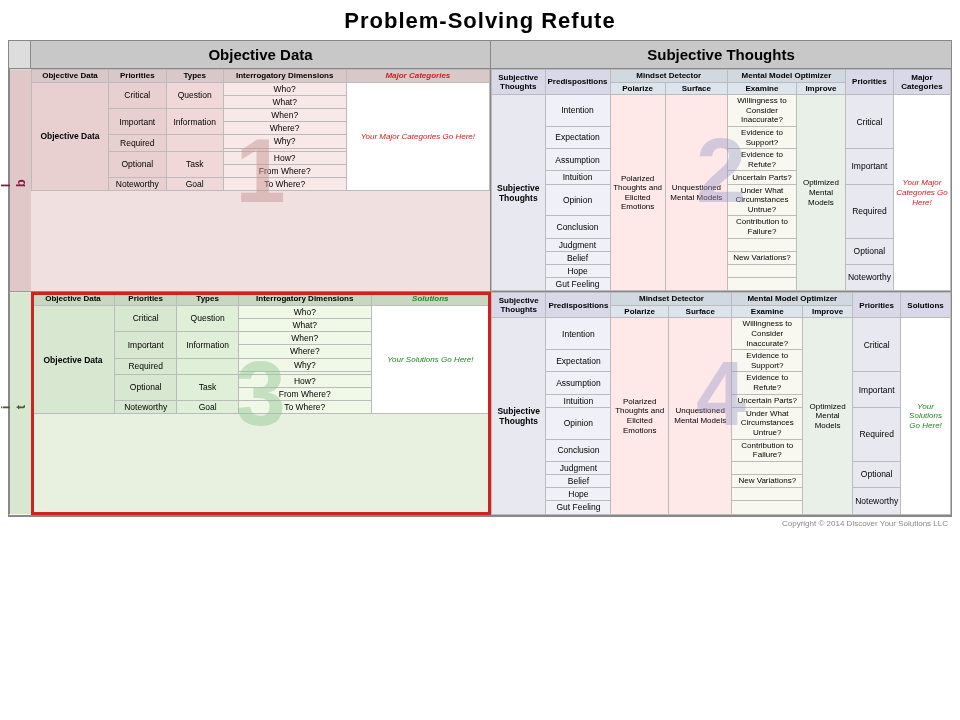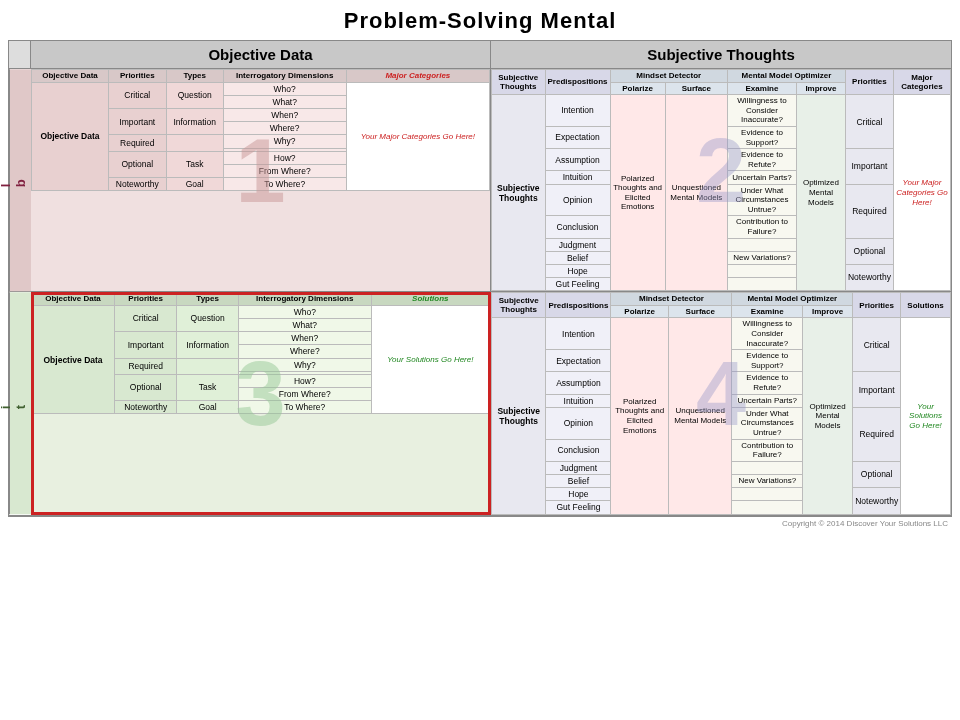--- a/index.html
+++ b/index.html
@@ -57,21 +57,21 @@
     }
 
     .outer-wrap {
       border: 1px solid #888;
     }
 
   </style>
 </head>
 <body>
 
-<h1>Problem-Solving Mental</h1>
+<h1>Problem-Solving Refute</h1>
 
 <div class="outer-wrap">
 
   <div style="display:grid; grid-template-columns: 22px 1fr 1fr; border-bottom: 1px solid #888;">
     <div style="background:#ddd; border-right:1px solid #888;"></div>
     <div style="background:#c8c8c8; text-align:center; font-weight:bold; font-size:15px; padding:5px; border-right:1px solid #888;">Objective Data</div>
     <div style="background:#c8c8c8; text-align:center; font-weight:bold; font-size:15px; padding:5px;">Subjective Thoughts</div>
   </div>
 
   <div style="display:grid; grid-template-columns: 22px 1fr 1fr; border-bottom: 1px solid #888;">

